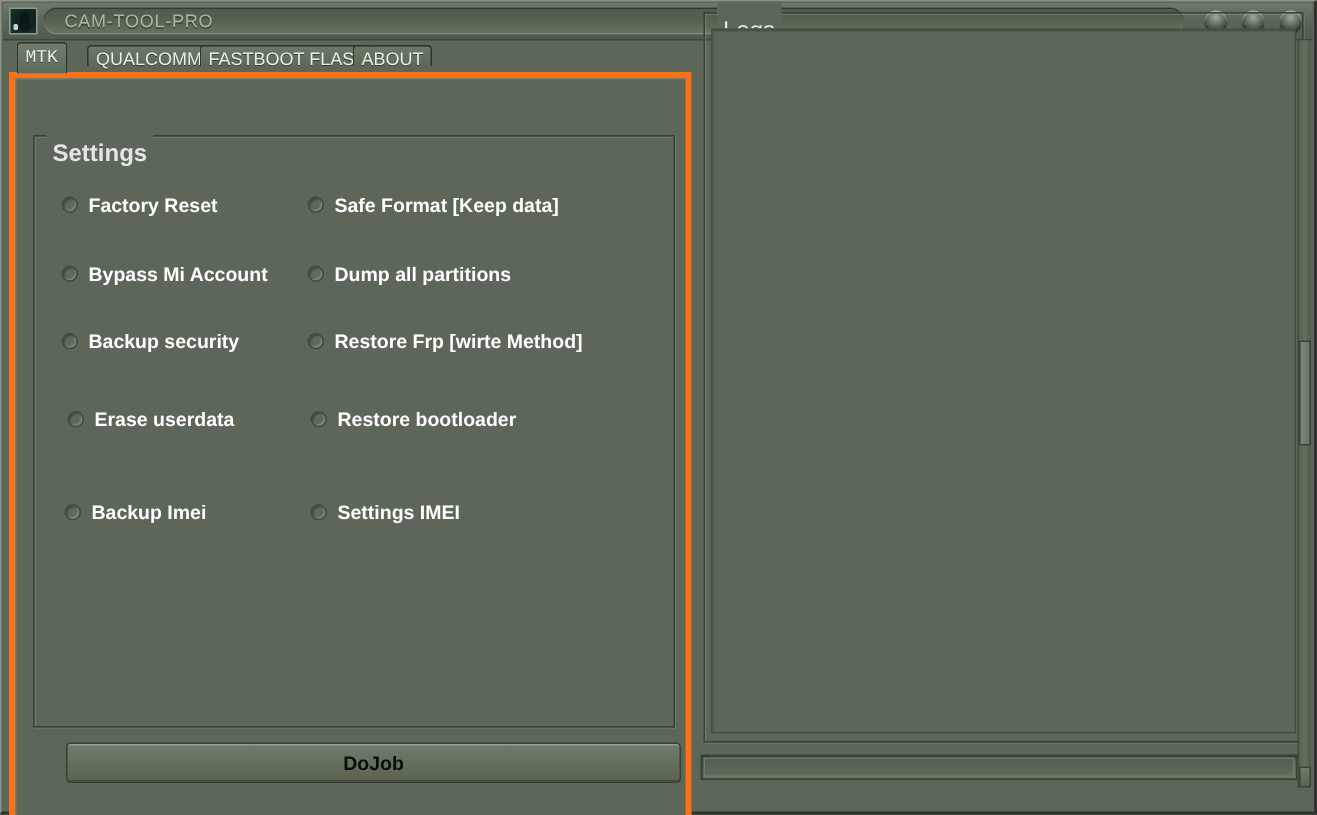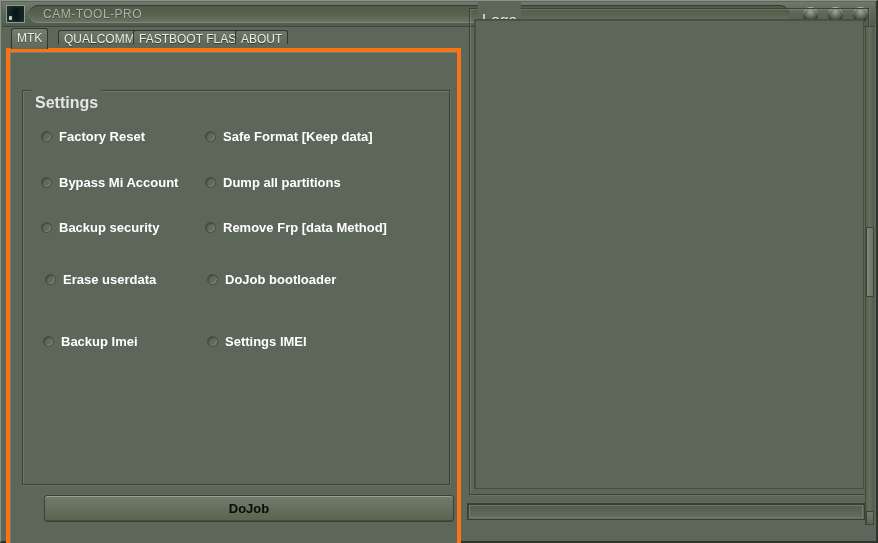--- a/index.html
+++ b/index.html
@@ -276,21 +276,21 @@
       <div id="title-text">CAM-TOOL-PRO</div>
     </div>
     <div class="tb-btn" id="tb-min"></div>
     <div class="tb-btn" id="tb-max"></div>
     <div class="tb-btn" id="tb-close"></div>
   </div>
 
   <div id="tabhost">
 
     <div id="tabstrip">
-      <div class="tab active" style="left:5px;">MTK</div>
+      <div class="tab active" style="left:5px;font-family:Liberation Mono, monospace;">MTK</div>
       <div class="tab" style="left:52px;">QUALCOMM</div>
       <div class="tab" style="left:127px;">FASTBOOT FLASH</div>
       <div class="tab" style="left:229px;">ABOUT</div>
     </div>
 
     <div id="tabpage">
 
       <div class="group" id="settings-group">
         <div class="group-title">Settings</div>
 
@@ -318,25 +318,25 @@
         <div class="radio-row" style="left:182px; top:36px;">
           <div class="radio-dot"></div>
           <div class="radio-label">Safe Format [Keep  data]</div>
         </div>
         <div class="radio-row" style="left:182px; top:82px;">
           <div class="radio-dot"></div>
           <div class="radio-label">Dump all partitions</div>
         </div>
         <div class="radio-row" style="left:182px; top:127px;">
           <div class="radio-dot"></div>
-          <div class="radio-label">Remove Frp [data Method]</div>
+          <div class="radio-label">Restore Frp [wirte Method]</div>
         </div>
         <div class="radio-row" style="left:184px; top:179px;">
           <div class="radio-dot"></div>
-          <div class="radio-label">DoJob bootloader</div>
+          <div class="radio-label">Restore bootloader</div>
         </div>
         <div class="radio-row" style="left:184px; top:241px;">
           <div class="radio-dot"></div>
           <div class="radio-label">Settings IMEI</div>
         </div>
       </div>
 
       <div id="dojob">DoJob</div>
 
     </div>

